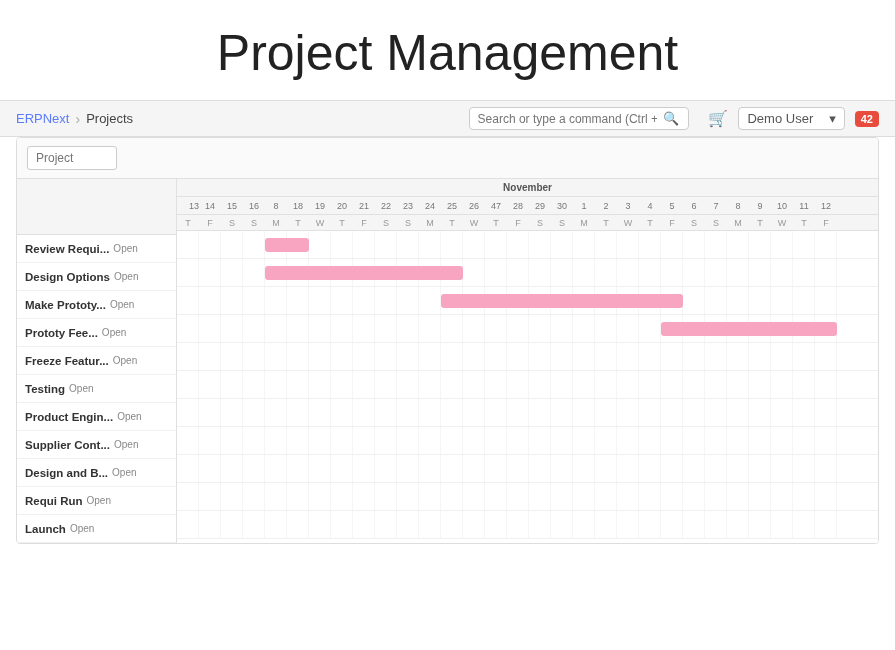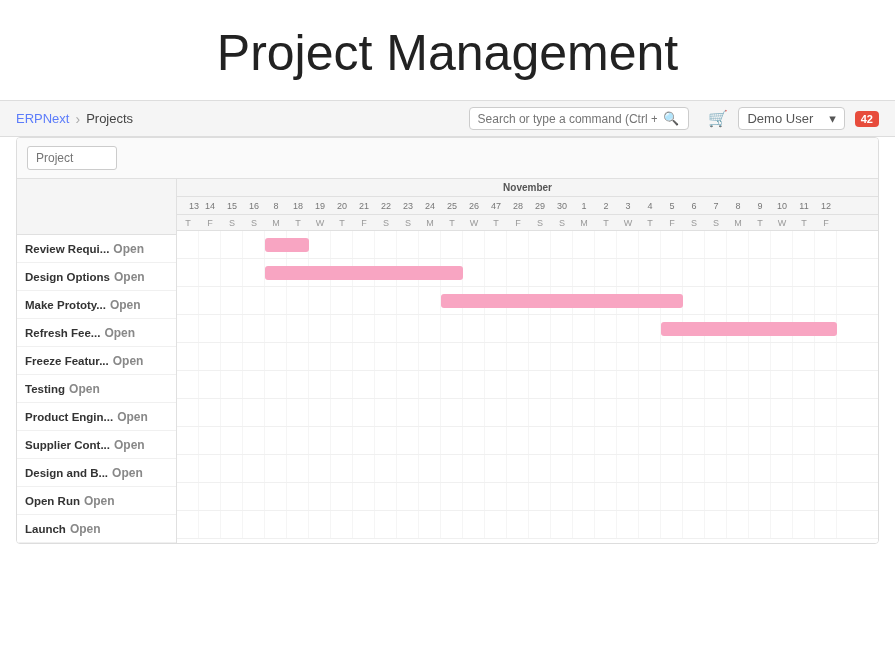--- a/index.html
+++ b/index.html
@@ -38,21 +38,21 @@
     .filter-input.project { width: 90px; color: #aaa; }
 
     
     .gantt-chart-wrapper { display: flex; background: #fff; }
 
     
     .task-list { min-width: 160px; border-right: 1px solid #e0e0e0; flex-shrink: 0; }
     .task-list-header { height: 56px; background: #f5f5f5; border-bottom: 1px solid #e0e0e0; }
     .task-row { display: flex; align-items: center; height: 28px; border-bottom: 1px solid #f0f0f0; padding: 0 8px; gap: 4px; }
     .task-name { font-weight: 600; font-size: 11.5px; color: #333; white-space: nowrap; overflow: hidden; text-overflow: ellipsis; max-width: 100px; }
-    .task-status { font-size: 12px; color: #888; white-space: nowrap; font-weight: bold; }
+    .task-status { font-size: 10px; color: #888; white-space: nowrap; }
 
     
     .chart-area { flex: 1; overflow-x: hidden; position: relative; }
     .year-header { height: 20px; display: flex; align-items: center; background: #f5f5f5; border-bottom: 1px solid #e0e0e0; }
     .year-label { font-size: 11px; font-weight: 600; color: #555; text-align: center; flex: 1; }
     .month-header { height: 18px; display: flex; align-items: center; background: #f5f5f5; border-bottom: 1px solid #e0e0e0; }
     .month-cell { font-size: 10px; font-weight: 600; color: #555; text-align: center; }
     .days-header { height: 18px; display: flex; align-items: center; background: #f5f5f5; border-bottom: 1px solid #e0e0e0; }
     .day-cell { font-size: 9px; color: #777; text-align: center; flex-shrink: 0; }
     .dow-header { height: 16px; display: flex; align-items: center; background: #f5f5f5; border-bottom: 1px solid #e0e0e0; }
@@ -110,21 +110,21 @@
     </div>
             <div class="task-row">
       <span class="task-name">Design Options</span>
       <span class="task-status">Open</span>
     </div>
             <div class="task-row">
       <span class="task-name">Make Prototy...</span>
       <span class="task-status">Open</span>
     </div>
             <div class="task-row">
-      <span class="task-name">Refresh Fee...</span>
+      <span class="task-name">Prototy Fee...</span>
       <span class="task-status">Open</span>
     </div>
             <div class="task-row">
       <span class="task-name">Freeze Featur...</span>
       <span class="task-status">Open</span>
     </div>
             <div class="task-row">
       <span class="task-name">Testing</span>
       <span class="task-status">Open</span>
     </div>
@@ -134,21 +134,21 @@
     </div>
             <div class="task-row">
       <span class="task-name">Supplier Cont...</span>
       <span class="task-status">Open</span>
     </div>
             <div class="task-row">
       <span class="task-name">Design and B...</span>
       <span class="task-status">Open</span>
     </div>
             <div class="task-row">
-      <span class="task-name">Open Run</span>
+      <span class="task-name">Requi Run</span>
       <span class="task-status">Open</span>
     </div>
             <div class="task-row">
       <span class="task-name">Launch</span>
       <span class="task-status">Open</span>
     </div>
           </div>
       </div>
 
       <div class="chart-area">

